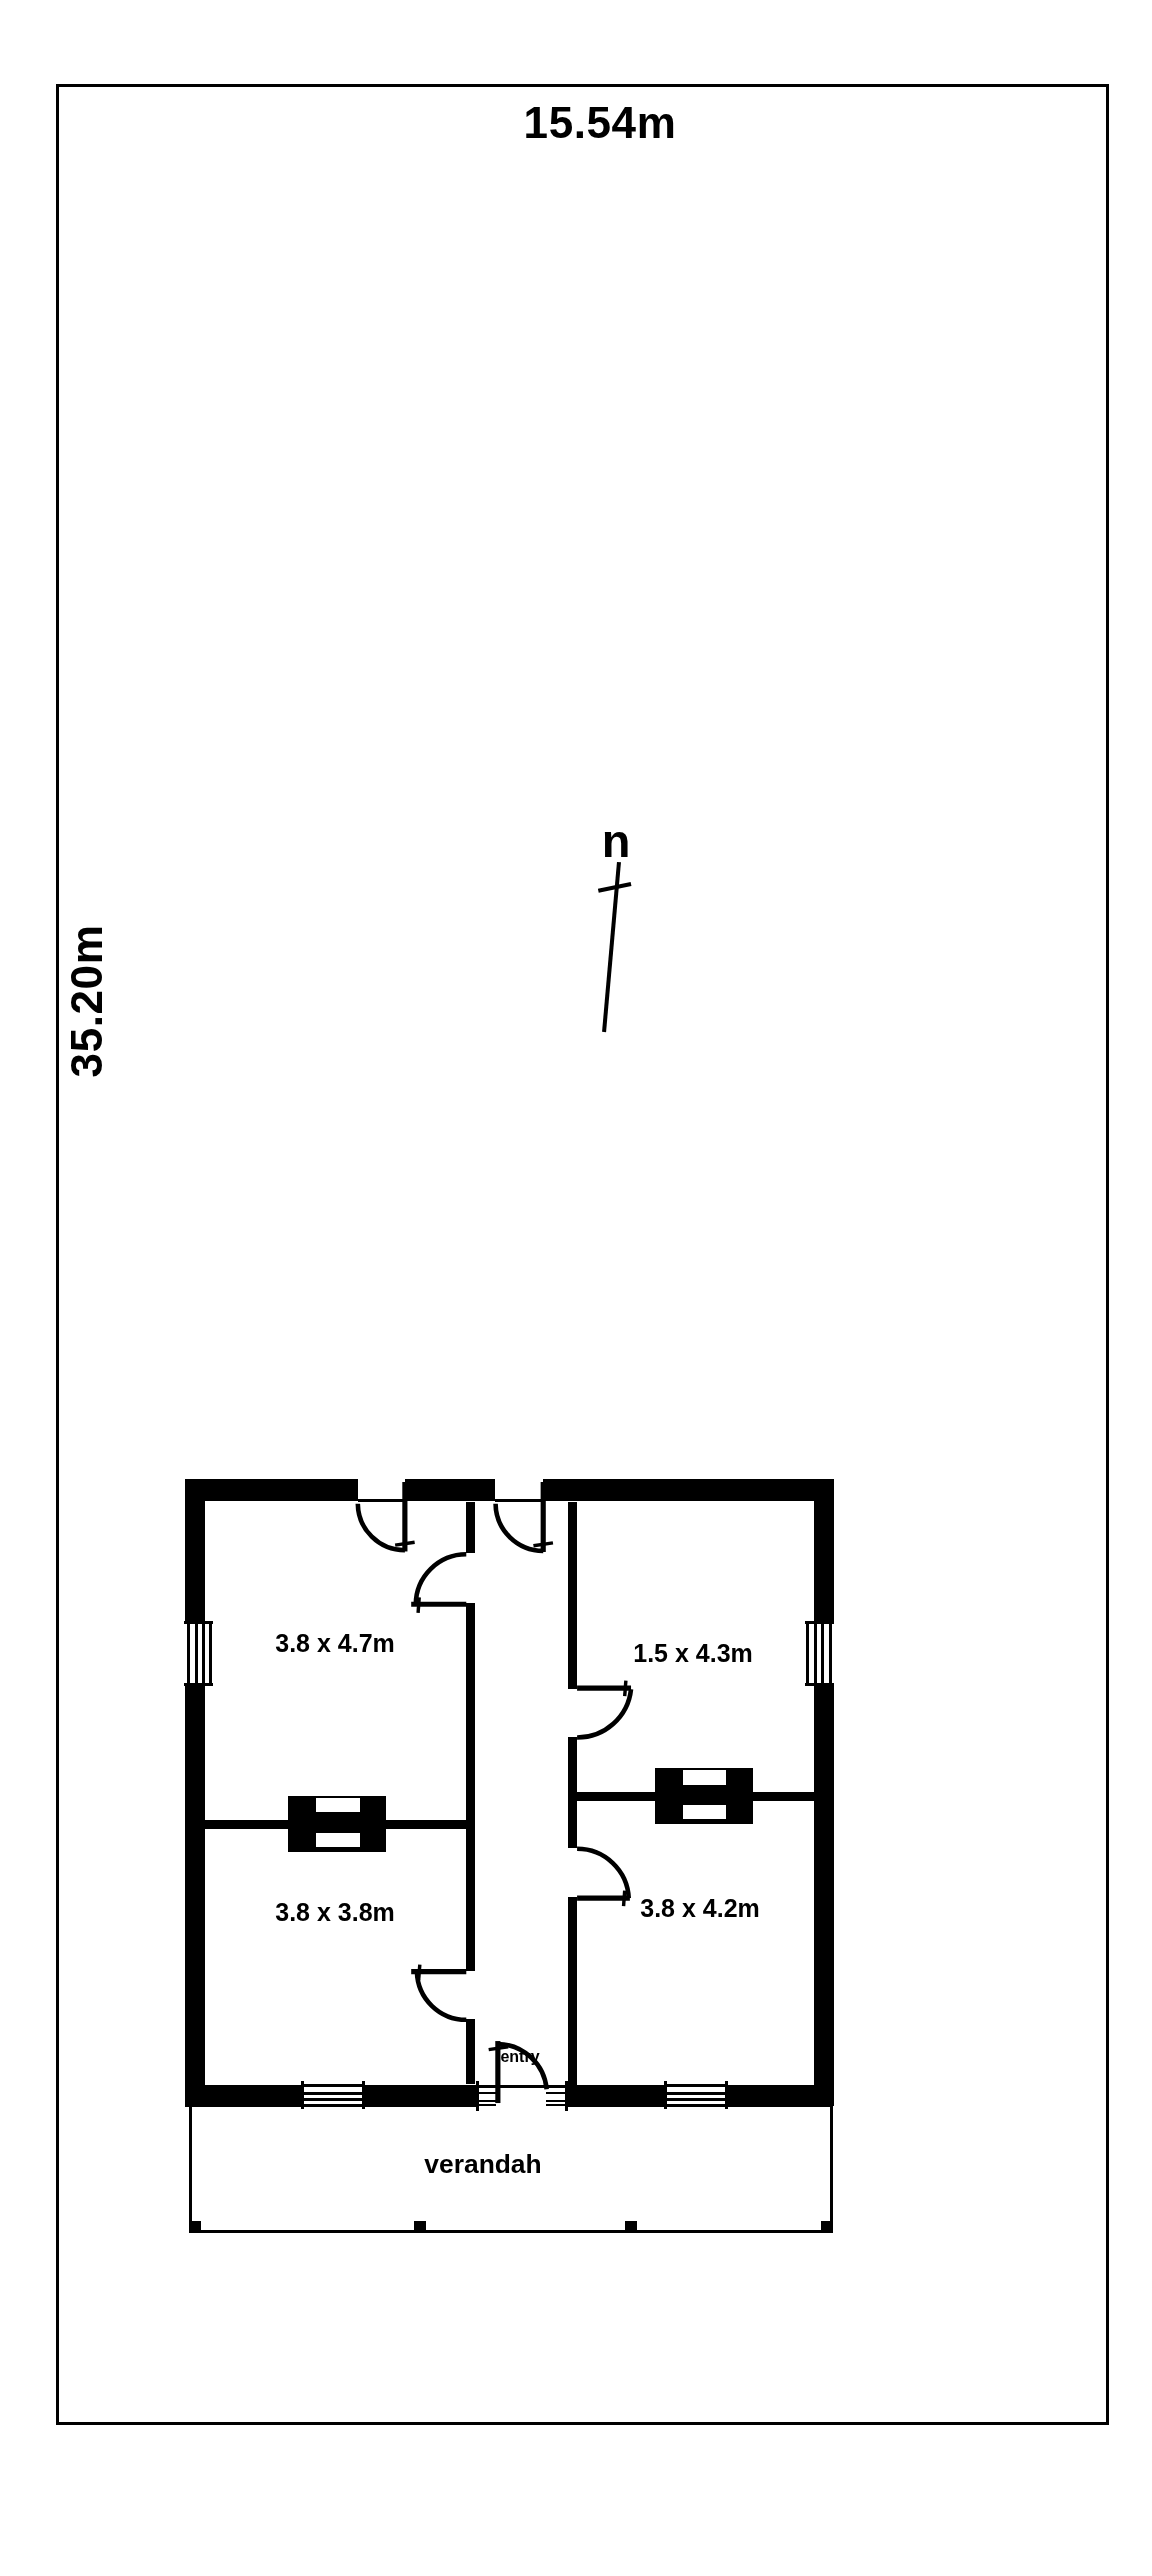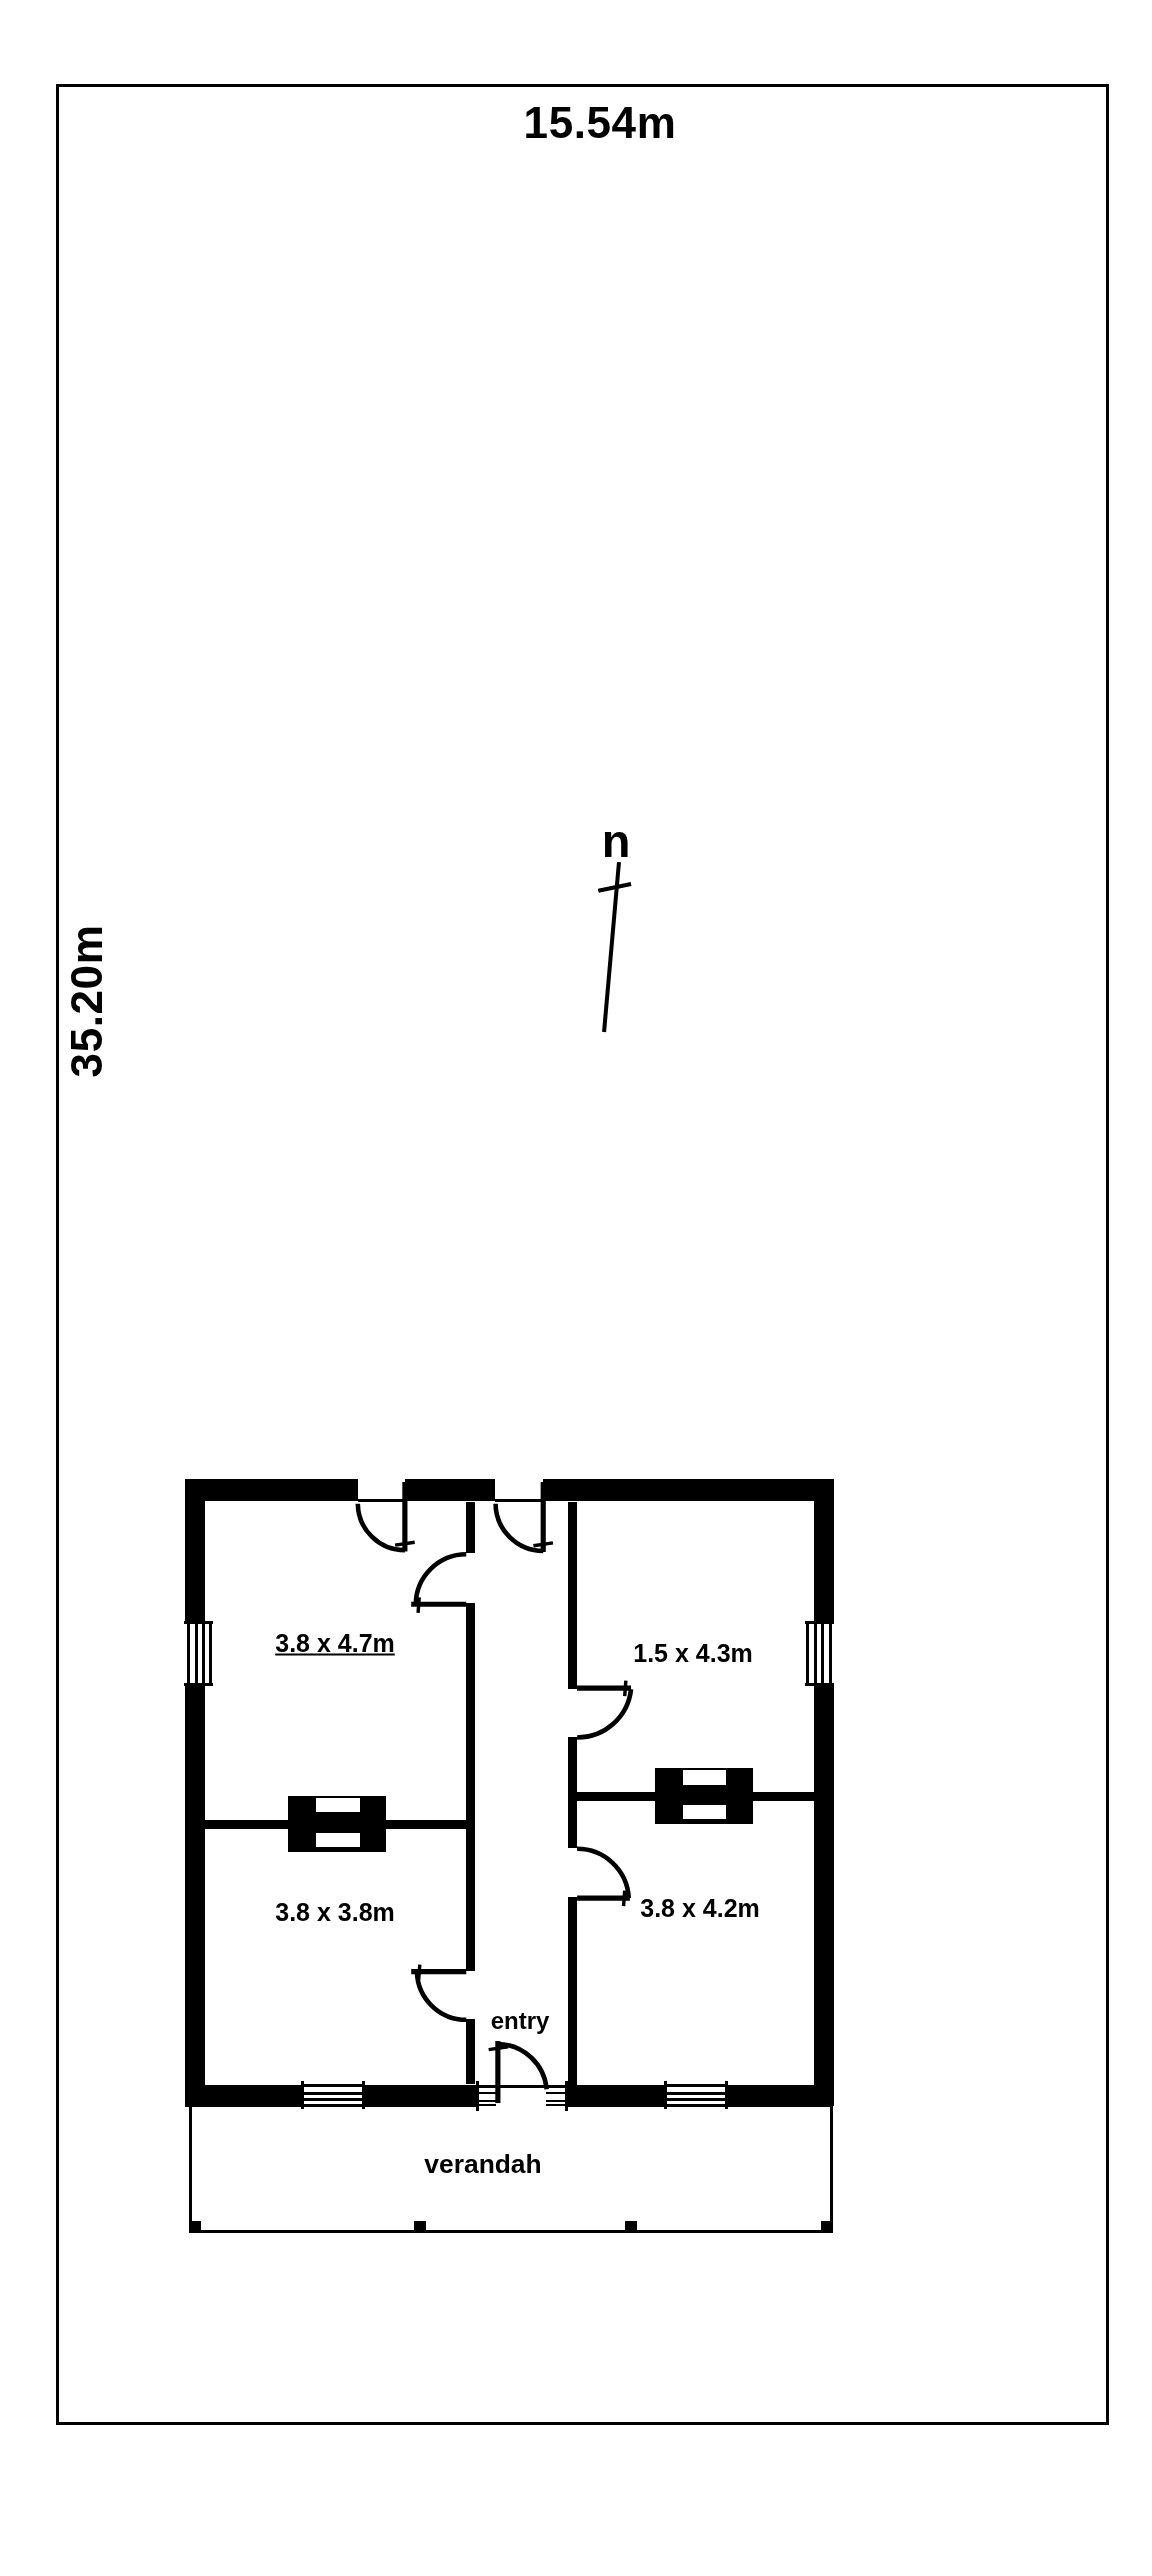--- a/index.html
+++ b/index.html
@@ -6,21 +6,21 @@
   #plan{position:relative;width:1153px;height:2576px;background:#ffffff;
         font-family:"Liberation Sans",sans-serif;color:#000;overflow:hidden;}
   .abs{position:absolute;}
   .ink{background:#000000;}
   .paper{background:#ffffff;}
   .ctr{position:absolute;transform:translate(-50%,-50%);white-space:nowrap;font-weight:bold;}
   .vert{transform:translate(-50%,-50%) rotate(-90deg);}
   .dim{font-size:44px;letter-spacing:0.6px;}
   .north-n{font-size:47px;}
   .room-label{font-size:25px;}
-  .entry-label{font-size:24px;}
+  .entry-label{font-size:16px;margin-top:36px;}
   .verandah-label{font-size:26.4px;}
   .street-label{font-size:48px;word-spacing:0.55em;letter-spacing:0.6px;}
   svg.overlay{position:absolute;left:0;top:0;pointer-events:none;}
   svg.overlay path{fill:none;stroke:#000000;}
 </style>
 </head>
 <body>
 
 <div id="plan">
 
@@ -151,21 +151,21 @@
 
     <path stroke-width="9" d="M716,3435 L812,3435"></path>
     <path stroke-width="6" d="M731,3423 L729,3450"></path>
     <path stroke-width="8" d="M726,3435 A86,86 0 0 0 812,3519"></path>
 
     <path stroke-width="9" d="M867,3556 L867,3664"></path>
     <path stroke-width="6" d="M851,3571 L885,3566"></path>
     <path stroke-width="8" d="M867,3561 A87,87 0 0 1 952,3640"></path>
   </svg>
 
-  <div class="ctr room-label" style="left:335px;top:1643px;text-decoration:underline;">3.8 x 4.7m</div>
+  <div class="ctr room-label" style="left:335px;top:1643px;">3.8 x 4.7m</div>
   <div class="ctr room-label" style="left:693px;top:1653px;">1.5 x 4.3m</div>
   <div class="ctr room-label" style="left:335px;top:1912px;">3.8 x 3.8m</div>
   <div class="ctr room-label" style="left:700px;top:1908px;">3.8 x 4.2m</div>
 
   <div class="ctr entry-label" style="left:520px;top:2021px;">entry</div>
   <div class="ctr verandah-label" style="left:483px;top:2164px;">verandah</div>
 
 
 </div>
 

